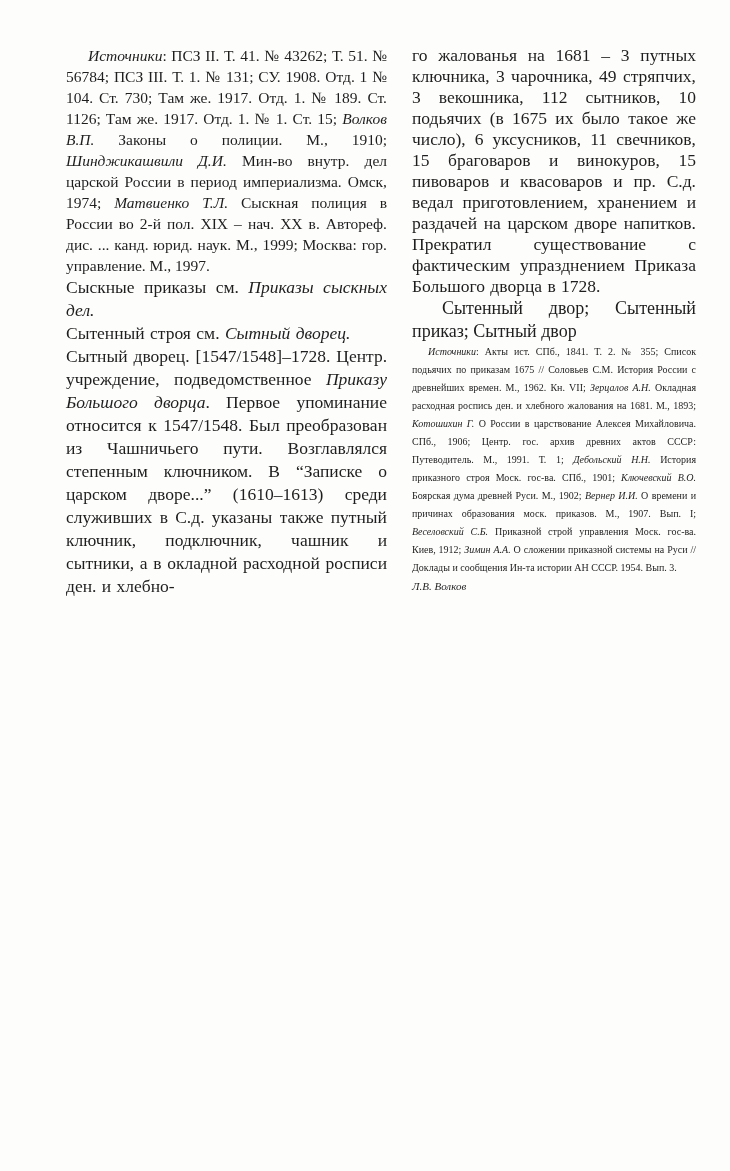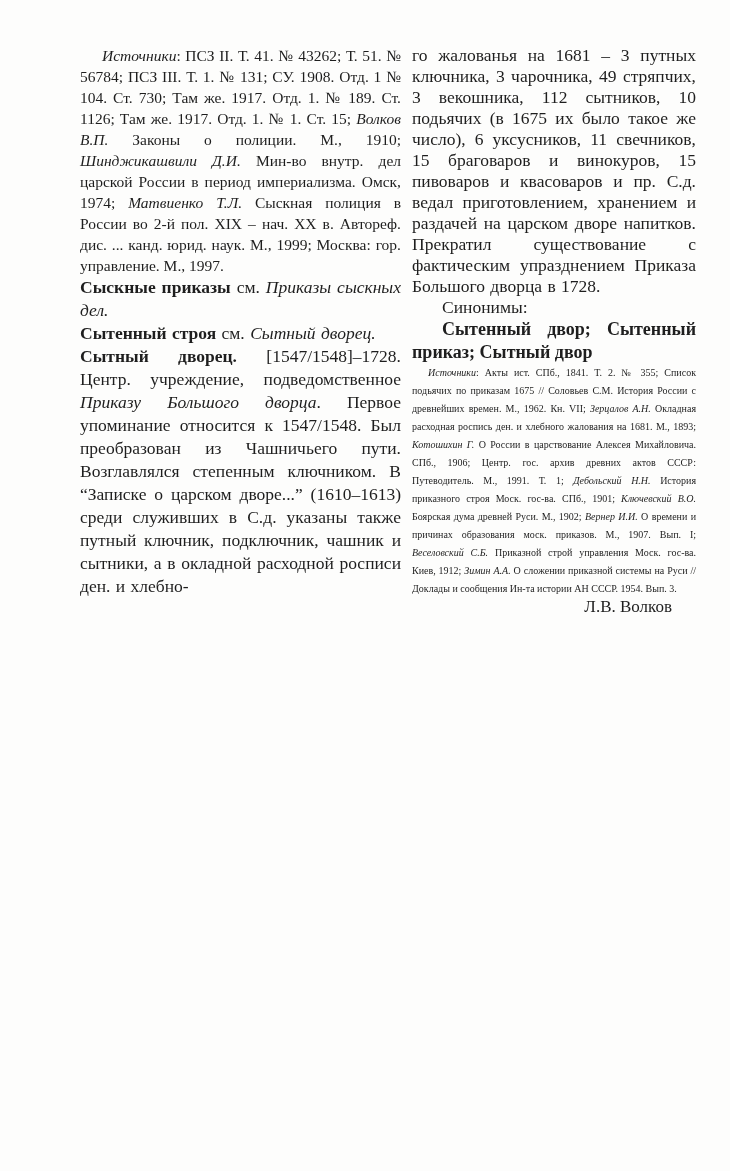--- a/index.html
+++ b/index.html
@@ -10,21 +10,21 @@
   .page{
     position:relative;
     width:730px;
     height:1171px;
     margin:0 auto;
     background:#fdfdfc;
     color:#1e1e1e;
     overflow:hidden;
   }
   .col{position:absolute;top:45px;}
-  .col-left{left:80px;width:321px;}
+  .col-left{left:66px;width:321px;}
   .col-right{left:412px;width:284px;}
   .col p{margin:0;}
 
   
   .t-sources-left{
     font-size:15.5px;line-height:21px;text-align:justify;text-indent:22px;
   }
   .t-author{
     font-style:italic;text-align:right;font-size:16.5px;line-height:21px;
     margin-top:11px;padding-right:10px;
@@ -41,38 +41,37 @@
   }
   .t-synonyms{
     font-size:18px;line-height:23px;font-weight:bold;text-align:justify;
     text-indent:30px;margin-top:2px;
   }
   .t-sources-small{
     font-size:10px;line-height:18px;text-align:justify;text-indent:16px;
     margin-top:13px;
   }
   .t-author-small{
-    text-align:right;font-size:17px;line-height:18px;
+    font-style:italic;text-align:left;font-size:11px;line-height:18px;
     margin-top:10px;padding-right:24px;
   }
 
   
   .si{font-style:italic;}
-  .sb{font-weight:bold;margin-top:20px;}
+  .sb{font-weight:normal;margin-top:20px;}
 </style>
 </head>
 <body>
 
 <div class="page">
   <div class="col col-left">
       <p class="t-sources-left"><span class="si">Источники</span><span>: ПСЗ II. Т. 41. № 43262; Т. 51. № 56784; ПСЗ III. Т. 1. № 131; СУ. 1908. Отд. 1 № 104. Ст. 730; Там же. 1917. Отд. 1. № 189. Ст. 1126; Там же. 1917. Отд. 1. № 1. Ст. 15; </span><span class="si">Волков В.П.</span><span> Законы о полиции. М., 1910; </span><span class="si">Шинджикашвили Д.И.</span><span> Мин-во внутр. дел царской России в период империализма. Омск, 1974; </span><span class="si">Матвиенко Т.Л.</span><span> Сыскная полиция в России во 2-й пол. XIX – нач. XX в. Автореф. дис. ... канд. юрид. наук. М., 1999; Москва: гор. управление. М., 1997.</span></p>
       <p class="t-entry"><span class="sb">Сыскные приказы</span><span> см. </span><span class="si">Приказы сыскных дел.</span></p>
       <p class="t-entry"><span class="sb">Сытенный строя</span><span> см. </span><span class="si">Сытный дворец.</span></p>
       <p class="t-entry"><span class="sb">Сытный дворец.</span><span> [1547/1548]–1728. Центр. учреждение, подведомственное </span><span class="si">Приказу Большого дворца</span><span>. Первое упоминание относится к 1547/1548. Был преобразован из Чашничьего пути. Возглавлялся степенным ключником. В “Записке о царском дворе...” (1610–1613) среди служивших в С.д. указаны также путный ключник, подключник, чашник и сытники, а в окладной расходной росписи ден. и хлебно-</span></p>
     </div>
   <div class="col col-right">
       <p class="t-body"><span>го жалованья на 1681 – 3 путных ключника, 3 чарочника, 49 стряпчих, 3 векошника, 112 сытников, 10 подьячих (в 1675 их было такое же число), 6 уксусников, 11 свечников, 15 браговаров и винокуров, 15 пивоваров и квасоваров и пр. С.д. ведал приготовлением, хранением и раздачей на царском дворе напитков. Прекратил существование с фактическим упразднением Приказа Большого дворца в 1728.</span></p>
-      <p class="t-synonyms-label"><span>Синонимы:</span></p>
       <p class="t-synonyms"><span class="sb">Сытенный двор; Сытенный приказ; Сытный двор</span></p>
       <p class="t-sources-small"><span class="si">Источники</span><span>: Акты ист. СПб., 1841. Т. 2. № 355; Список подьячих по приказам 1675 // Соловьев С.М. История России с древнейших времен. М., 1962. Кн. VII; </span><span class="si">Зерцалов А.Н.</span><span> Окладная расходная роспись ден. и хлебного жалования на 1681. М., 1893; </span><span class="si">Котошихин Г.</span><span> О России в царствование Алексея Михайловича. СПб., 1906; Центр. гос. архив древних актов СССР: Путеводитель. М., 1991. Т. 1; </span><span class="si">Дебольский Н.Н.</span><span> История приказного строя Моск. гос-ва. СПб., 1901; </span><span class="si">Ключевский В.О.</span><span> Боярская дума древней Руси. М., 1902; </span><span class="si">Вернер И.И.</span><span> О времени и причинах образования моск. приказов. М., 1907. Вып. I; </span><span class="si">Веселовский С.Б.</span><span> Приказной строй управления Моск. гос-ва. Киев, 1912; </span><span class="si">Зимин А.А.</span><span> О сложении приказной системы на Руси // Доклады и сообщения Ин-та истории АН СССР. 1954. Вып. 3.</span></p>
       <p class="t-author-small"><span>Л.В. Волков</span></p>
     </div>
 </div>
 
 </body></html>

